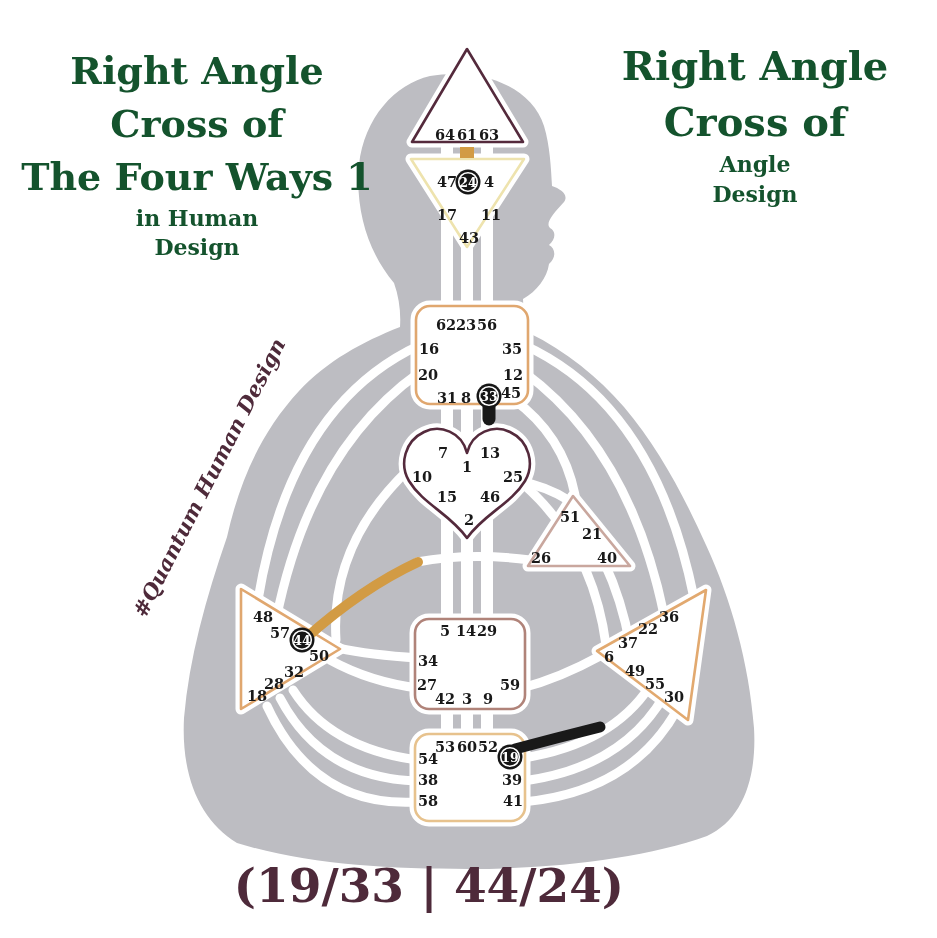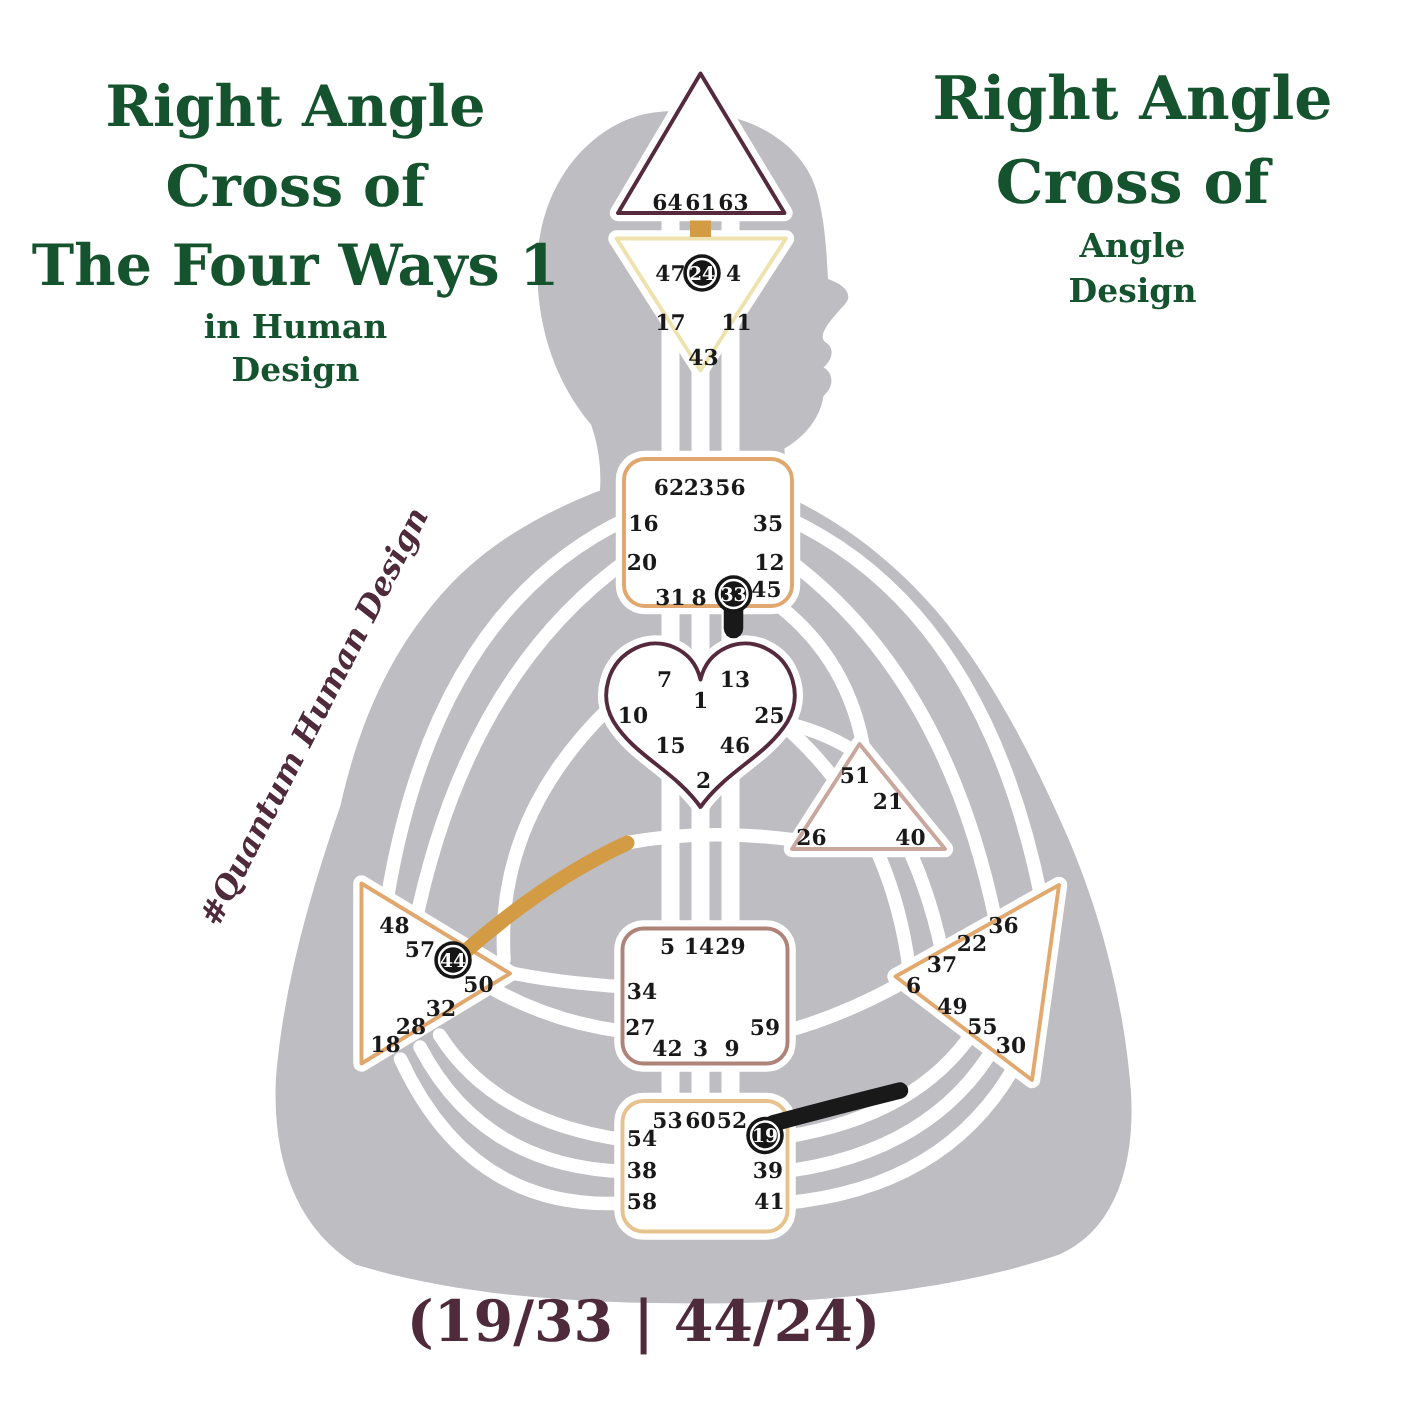--- a/index.html
+++ b/index.html
@@ -20,21 +20,21 @@
   .left-title{left:6px;top:44px;width:382px;}
   .right-title{left:576px;top:38px;width:358px;}
   .t-line{font-weight:bold;font-size:38px;line-height:1.40;}
   .right-title .t-line{font-size:40px;line-height:1.40;}
   .t-sub{font-weight:bold;font-size:22px;line-height:1.35;}
 
   .hashtag{position:absolute;left:150px;top:596px;transform-origin:0 100%;
            transform:rotate(-63deg);font-style:italic;font-weight:bold;font-size:21px;
            color:#4e2a3a;white-space:nowrap;}
   .bottom-label{position:absolute;left:0;top:858px;width:858px;text-align:center;
-                font-weight:bold;font-size:38px;color:#4e2a3a;}
+                font-weight:bold;font-size:47px;color:#4e2a3a;}
 </style>
 </head>
 <body>
 
 <div class="canvas">
 
   <svg width="937" height="938" viewBox="0 0 937 938">
 
     <path d="M430,76 C395,84 364,118 359,165 C355,210 368,252 394,283 C399,297 401,312 400,327
          C362,342 327,361 299,391 C262,431 240,479 227,537 C206,598 189,658 184,718

